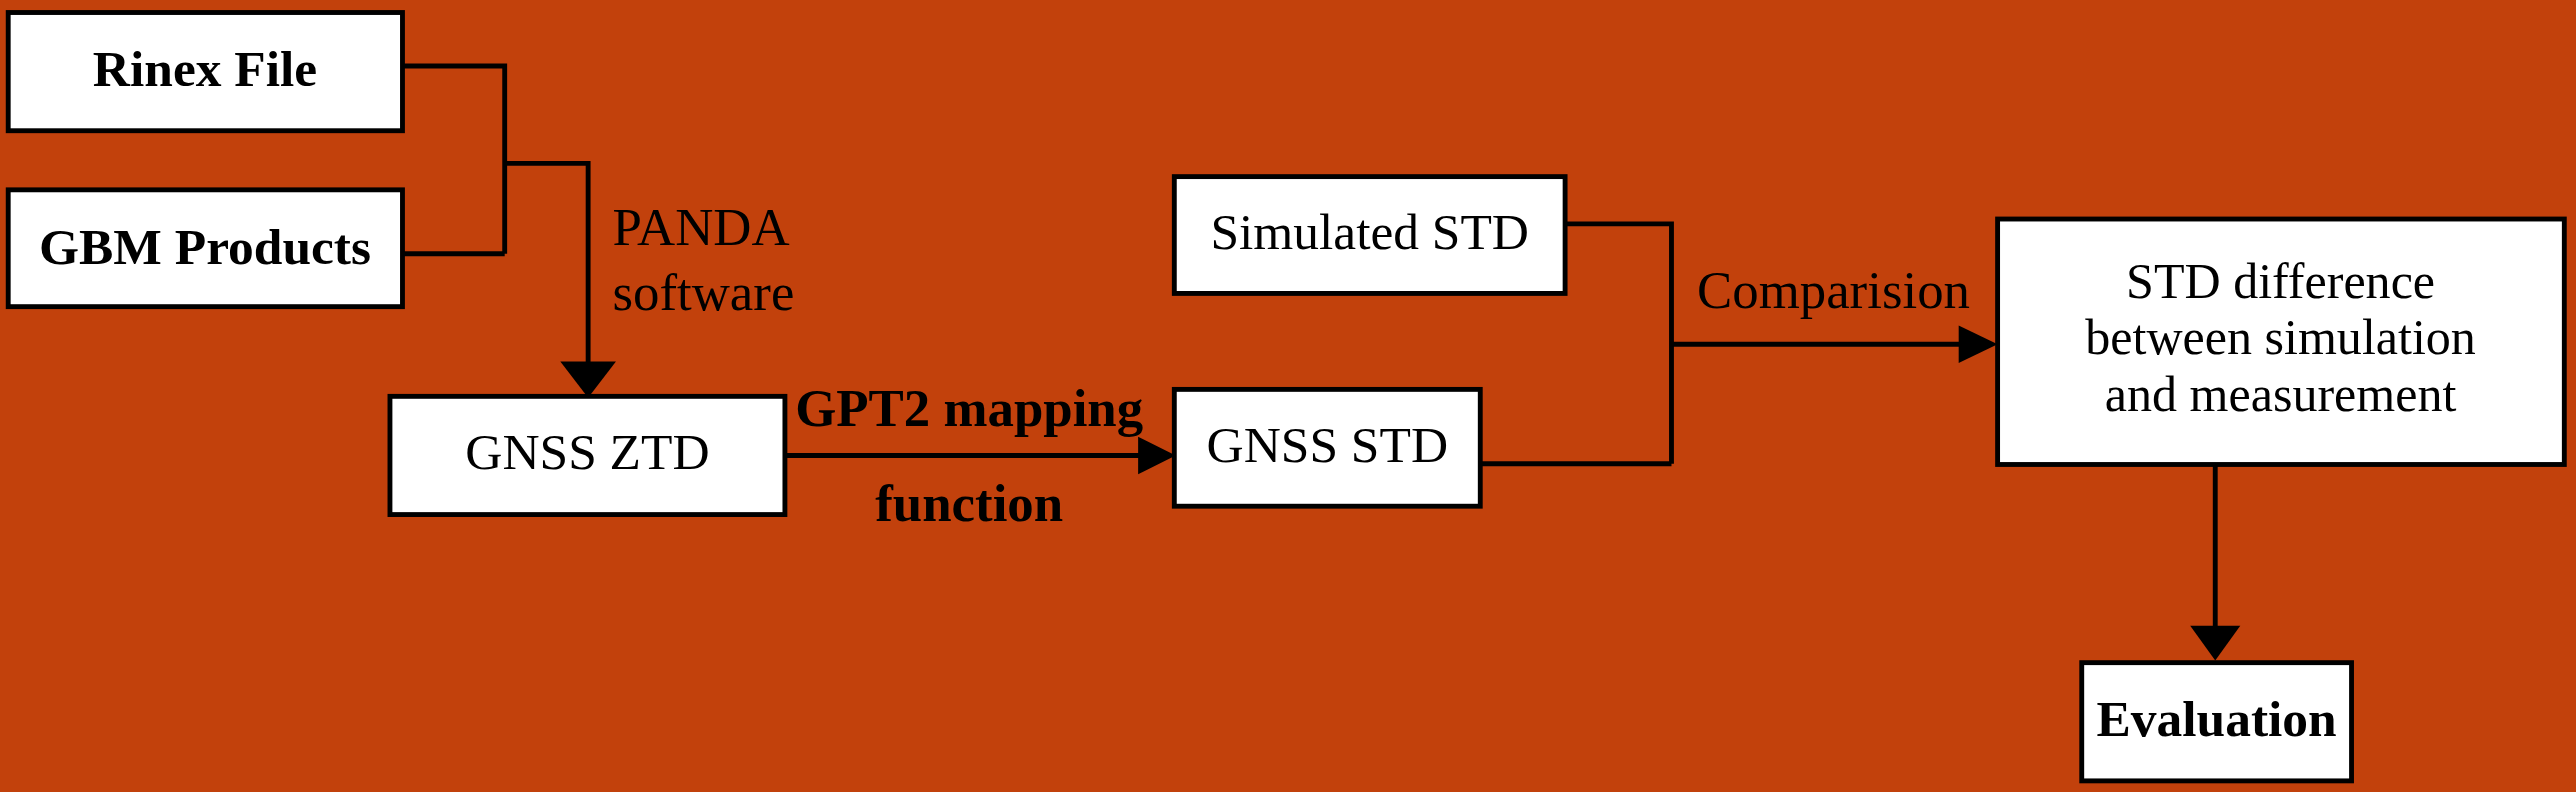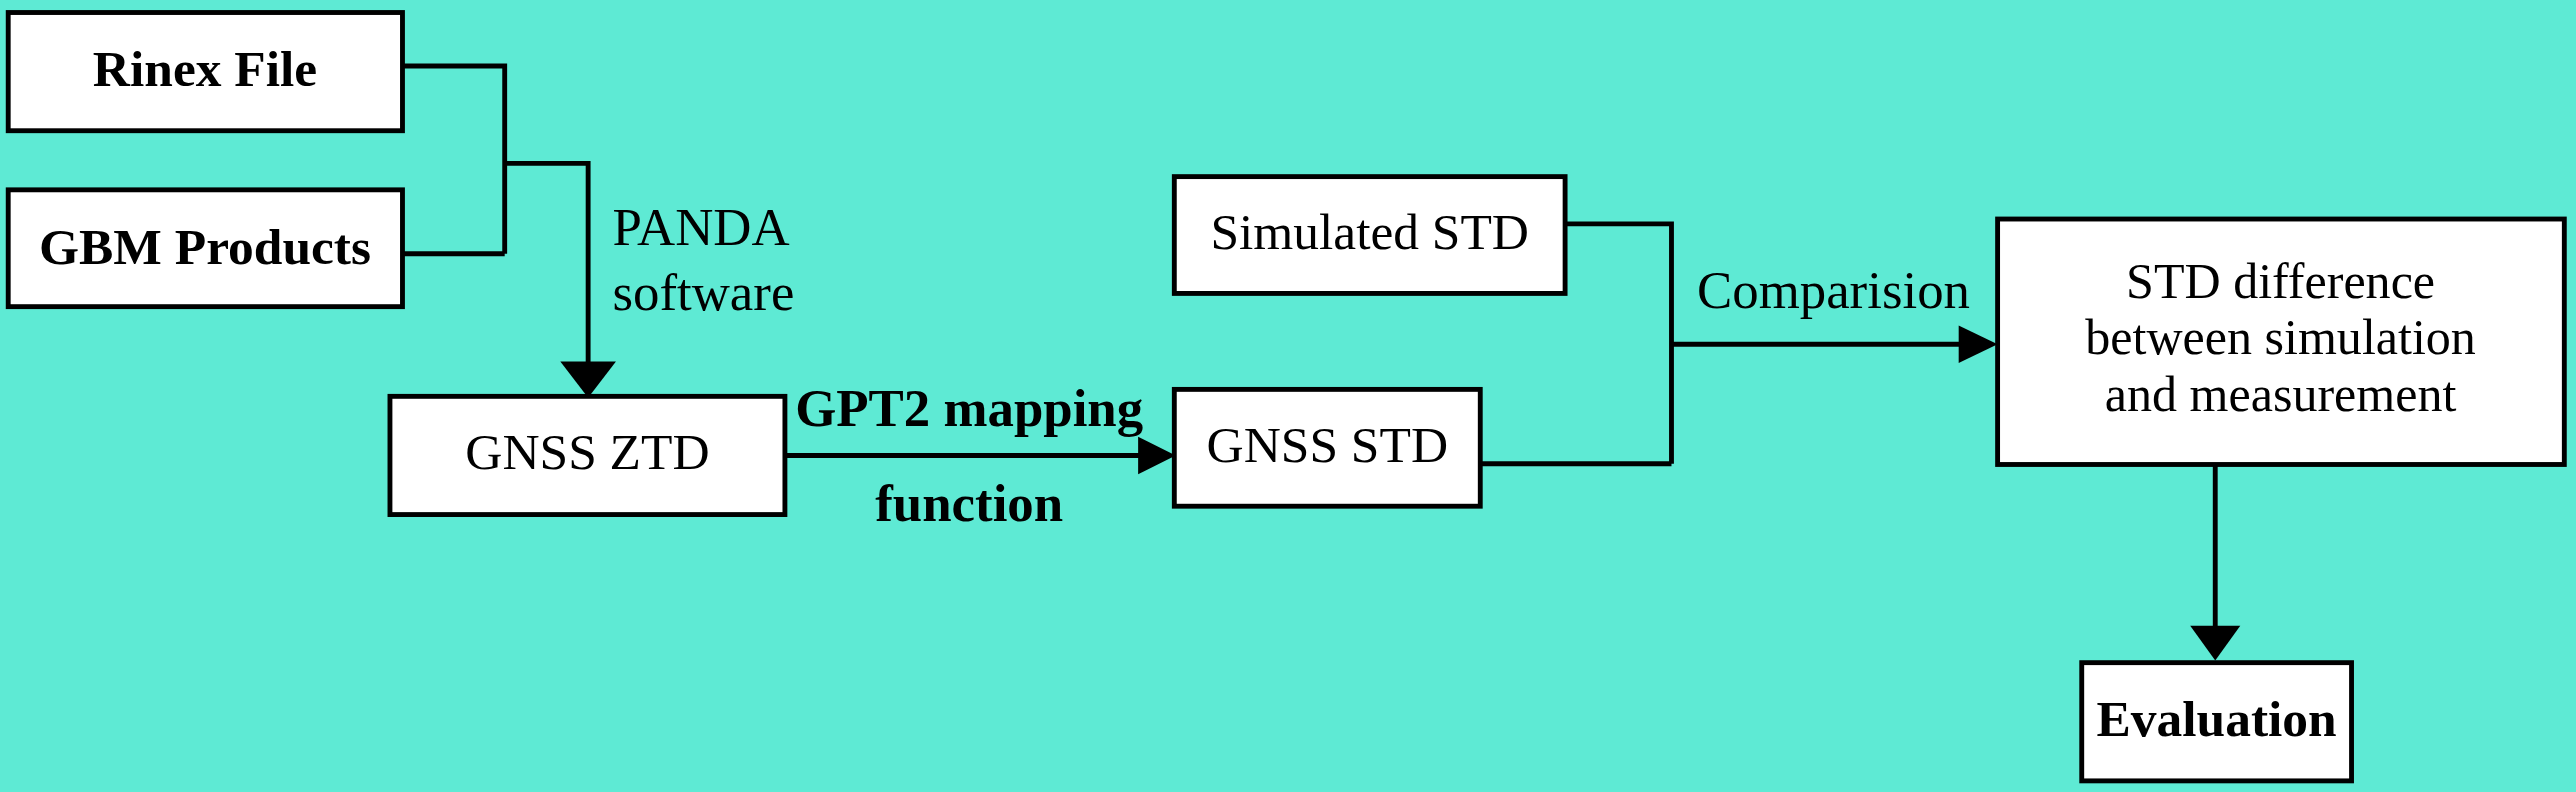--- a/index.html
+++ b/index.html
@@ -8,21 +8,21 @@
     padding: 0;
     background: #ffffff;
   }
   body {
     font-family: "Liberation Serif", "DejaVu Serif", serif;
   }
   #diagram-root {
     position: relative;
     width: 2576px;
     height: 792px;
-    background: #5eead4;
+    background: #c2410c;
     overflow: hidden;
   }
   svg.flow-canvas {
     position: absolute;
     left: 0;
     top: 0;
     width: 2576px;
     height: 792px;
     display: block;
   }

